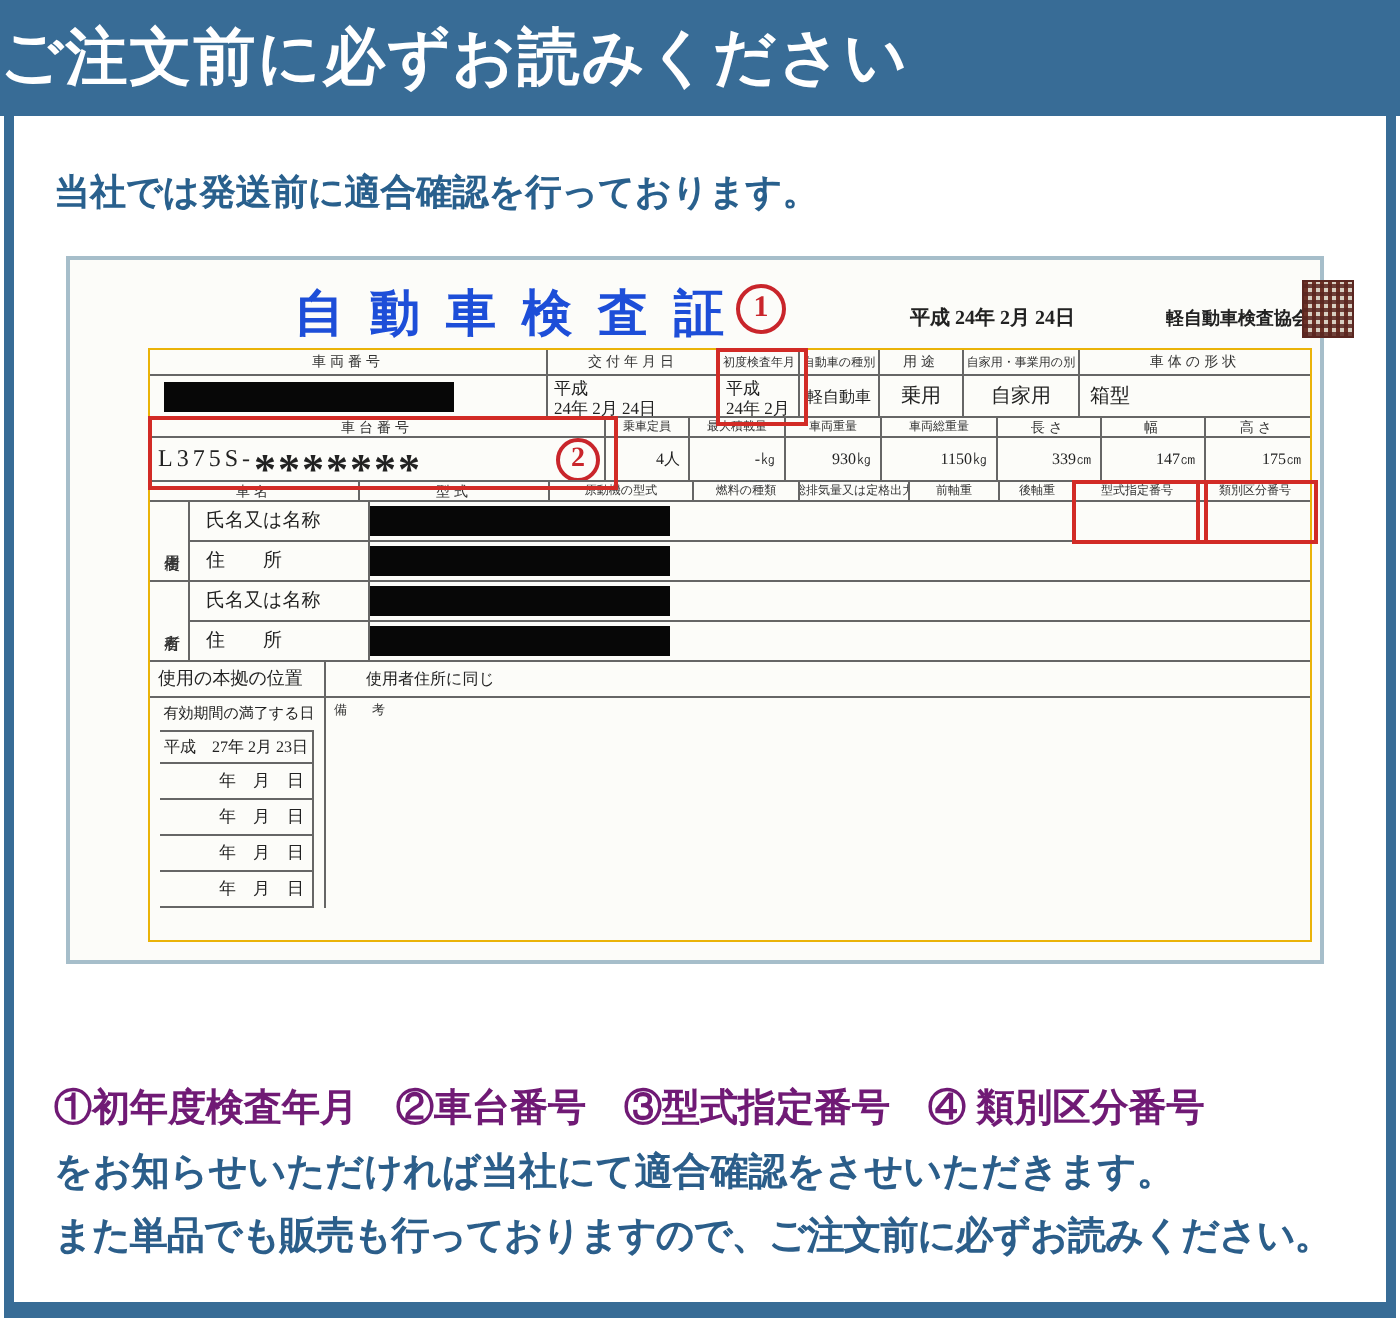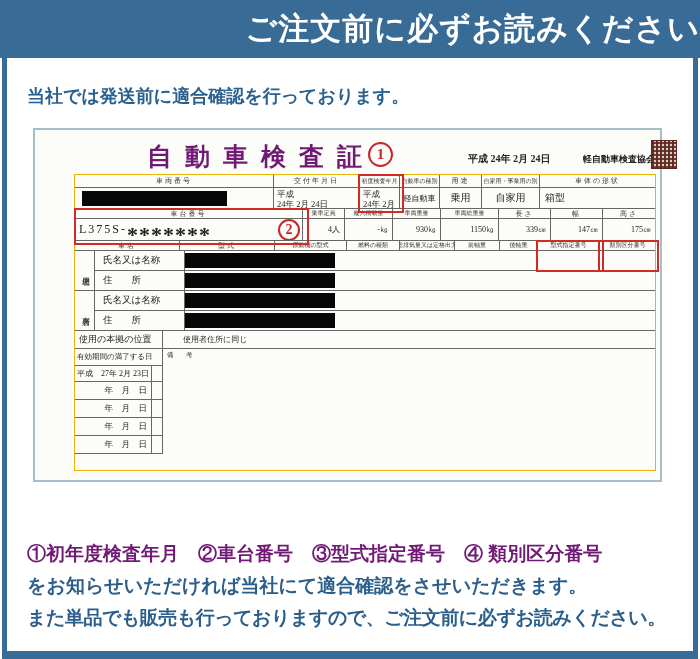--- a/index.html
+++ b/index.html
@@ -1,31 +1,31 @@
 <!DOCTYPE html>
 <html><head>
 <meta charset="utf-8">
 <style>
   html,body{margin:0;padding:0;background:#fff;}
   #page{position:relative;width:700px;height:659px;background:#fff;overflow:hidden;
         font-family:"Liberation Sans",sans-serif;}
   
   .banner{position:absolute;left:0;top:0;width:700px;height:58px;background:#386C96;
-          display:flex;align-items:center;justify-content:flex-end;}
+          display:flex;align-items:center;justify-content:flex-start;}
   .banner span{color:#fff;font-size:31px;font-weight:bold;letter-spacing:1px;}
   
   .frame{position:absolute;left:2px;top:58px;width:696px;height:601px;box-sizing:border-box;
          border-left:5px solid #386C96;border-right:5px solid #386C96;border-bottom:8px solid #386C96;
          background:#fff;}
   .intro{position:absolute;left:20px;top:26px;margin:0;font-size:18px;font-weight:bold;color:#29608D;}
   
   .cert{position:absolute;left:26px;top:70px;width:629px;height:354px;box-sizing:border-box;
         border:2px solid #A6BECA;background:#FCFCF9;font-family:"Liberation Serif",serif;color:#222;}
-  .cert-title{position:absolute;left:112px;top:10px;font-size:25px;font-weight:bold;letter-spacing:13px;color:#701a75;white-space:nowrap;}
-  .cert-date{position:absolute;left:433px;top:22px;font-size:10px;font-weight:bold;white-space:nowrap;}
+  .cert-title{position:absolute;left:112px;top:10px;font-size:25px;font-weight:bold;letter-spacing:13px;color:#1d4ed8;white-space:nowrap;}
+  .cert-date{position:absolute;left:420px;top:22px;font-size:10px;font-weight:bold;white-space:nowrap;}
   .cert-org{position:absolute;left:548px;top:23px;font-size:9px;font-weight:bold;white-space:nowrap;}
   .stamp{position:absolute;left:616px;top:10px;width:24px;height:27px;border:1px solid #5a2620;
          background-image:repeating-linear-gradient(0deg,rgba(90,38,32,.85) 0 2px,transparent 2px 4px),
                           repeating-linear-gradient(90deg,#6b3026 0 2px,#d8cfc2 2px 4px);}
   .circ{display:inline-flex;align-items:center;justify-content:center;border-radius:50%;
         color:#C9252B;font-weight:bold;box-sizing:border-box;background:transparent;}
   .circ1{position:absolute;left:333px;top:12px;width:25px;height:25px;border:2px solid #C9252B;font-size:15px;}
   .circ2{width:22px;height:22px;border:2px solid #C9252B;font-size:14px;margin-left:auto;margin-right:2px;flex:0 0 auto;}
   .circ34{width:16px;height:16px;border:1.5px solid #C9252B;font-size:10px;flex:0 0 auto;margin-left:2px;}
   
@@ -181,21 +181,21 @@
             </div>
           </div>
         </div>
 
         <div class="row" style="height:18px">
           <div class="c lbl" style="width:88px;font-size:9px;padding-left:4px">使用の本拠の位置</div>
           <div class="c vc sm last" style="flex:1;padding-left:20px">使用者住所に同じ</div>
         </div>
 
         <div class="row" style="height:105px">
-          <div style="width:88px;display:flex;flex-direction:column;box-sizing:border-box;border-right:1px solid #666;">
+          <div style="width:88px;display:flex;flex-direction:column;box-sizing:border-box;border-right:1px solid #666;align-items:center;">
             <div class="c xs last" style="height:17px;display:flex;align-items:center;padding-left:2px;letter-spacing:0;font-size:7.5px">有効期間の満了する日</div>
             <div class="row" style="height:16px">
               <div class="c vc" style="width:77px;font-size:8px;white-space:nowrap;padding-left:2px">平成　27年 2月 23日</div>
               <div class="c last" style="flex:1"></div>
             </div>
             <div class="row" style="height:18px">
               <div class="c vc rt" style="width:77px;font-size:8.5px">年　月　日</div>
               <div class="c last" style="flex:1"></div>
             </div>
             <div class="row" style="height:18px">

